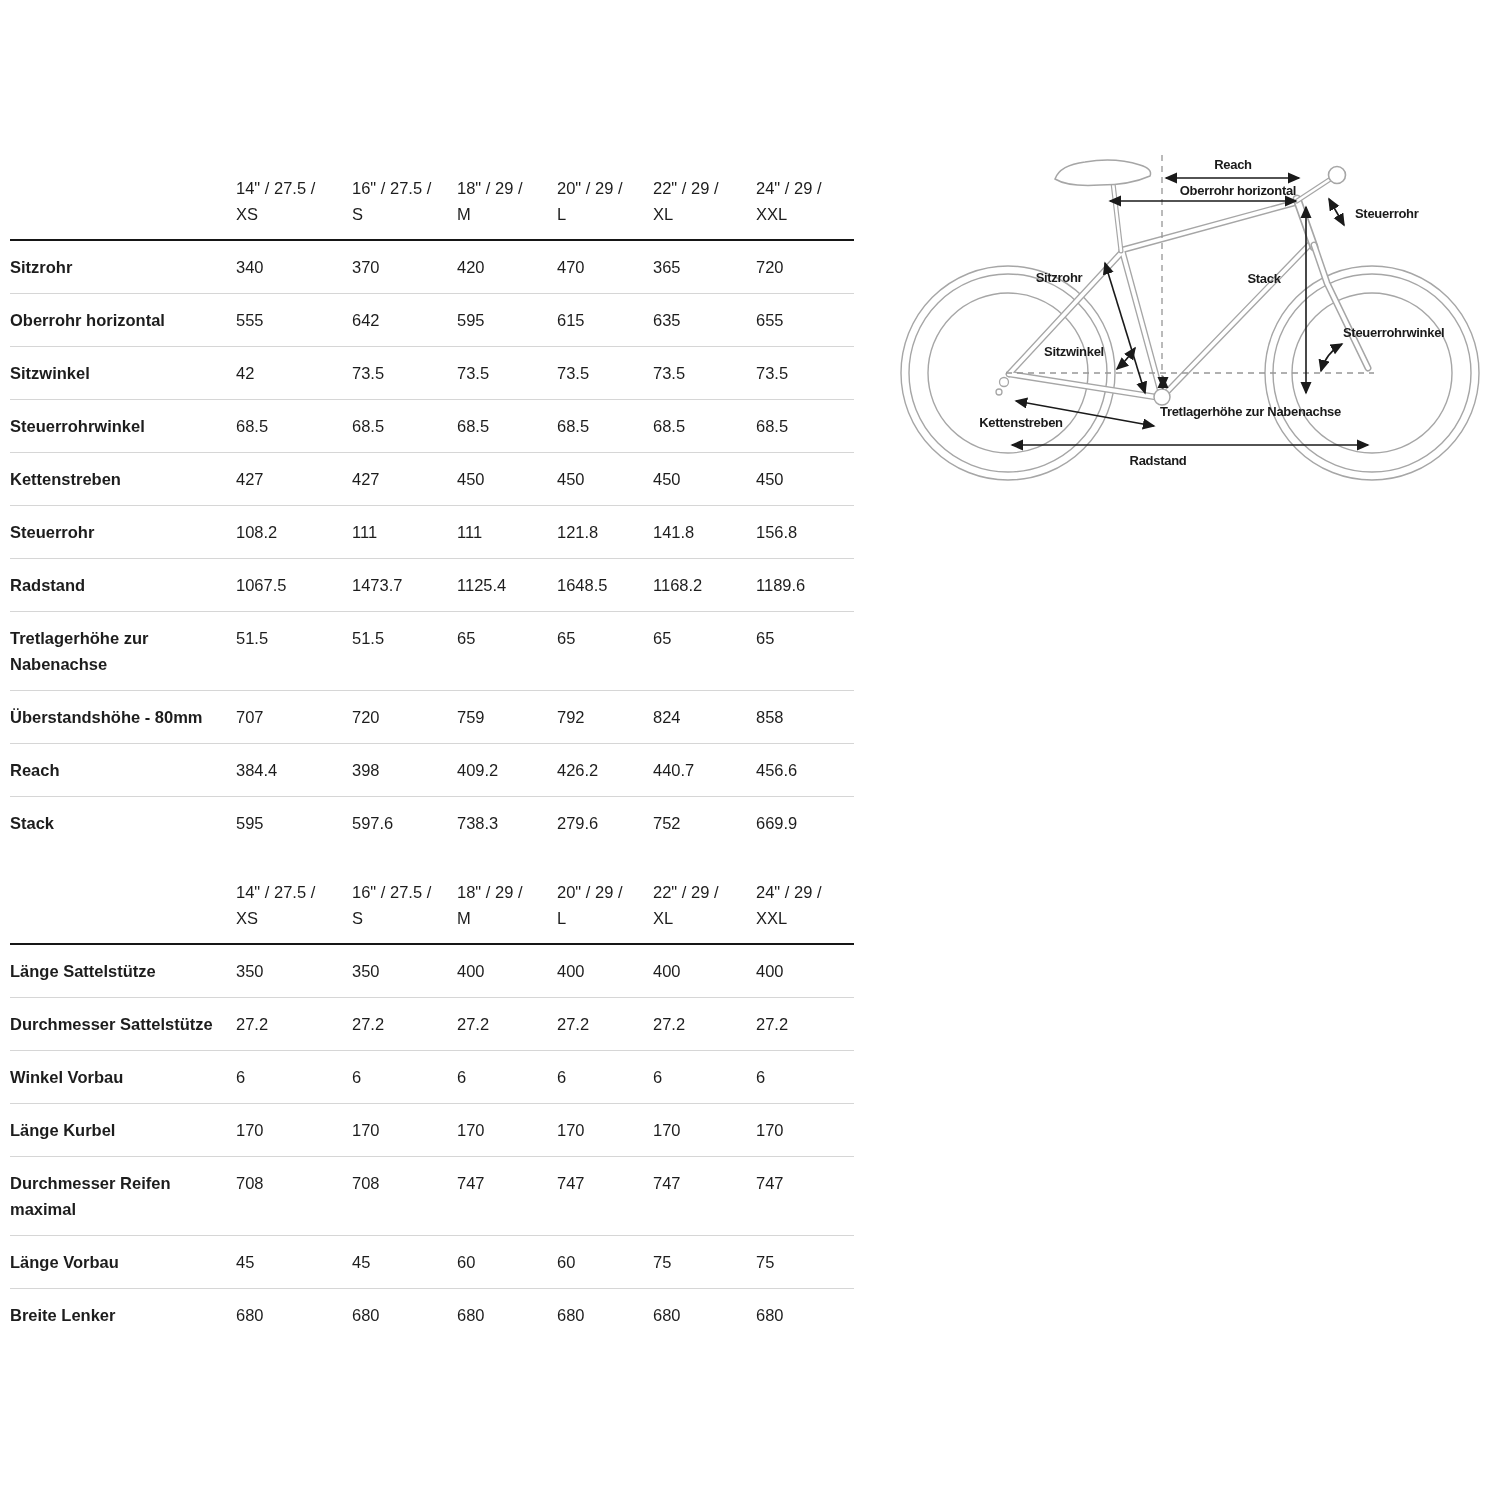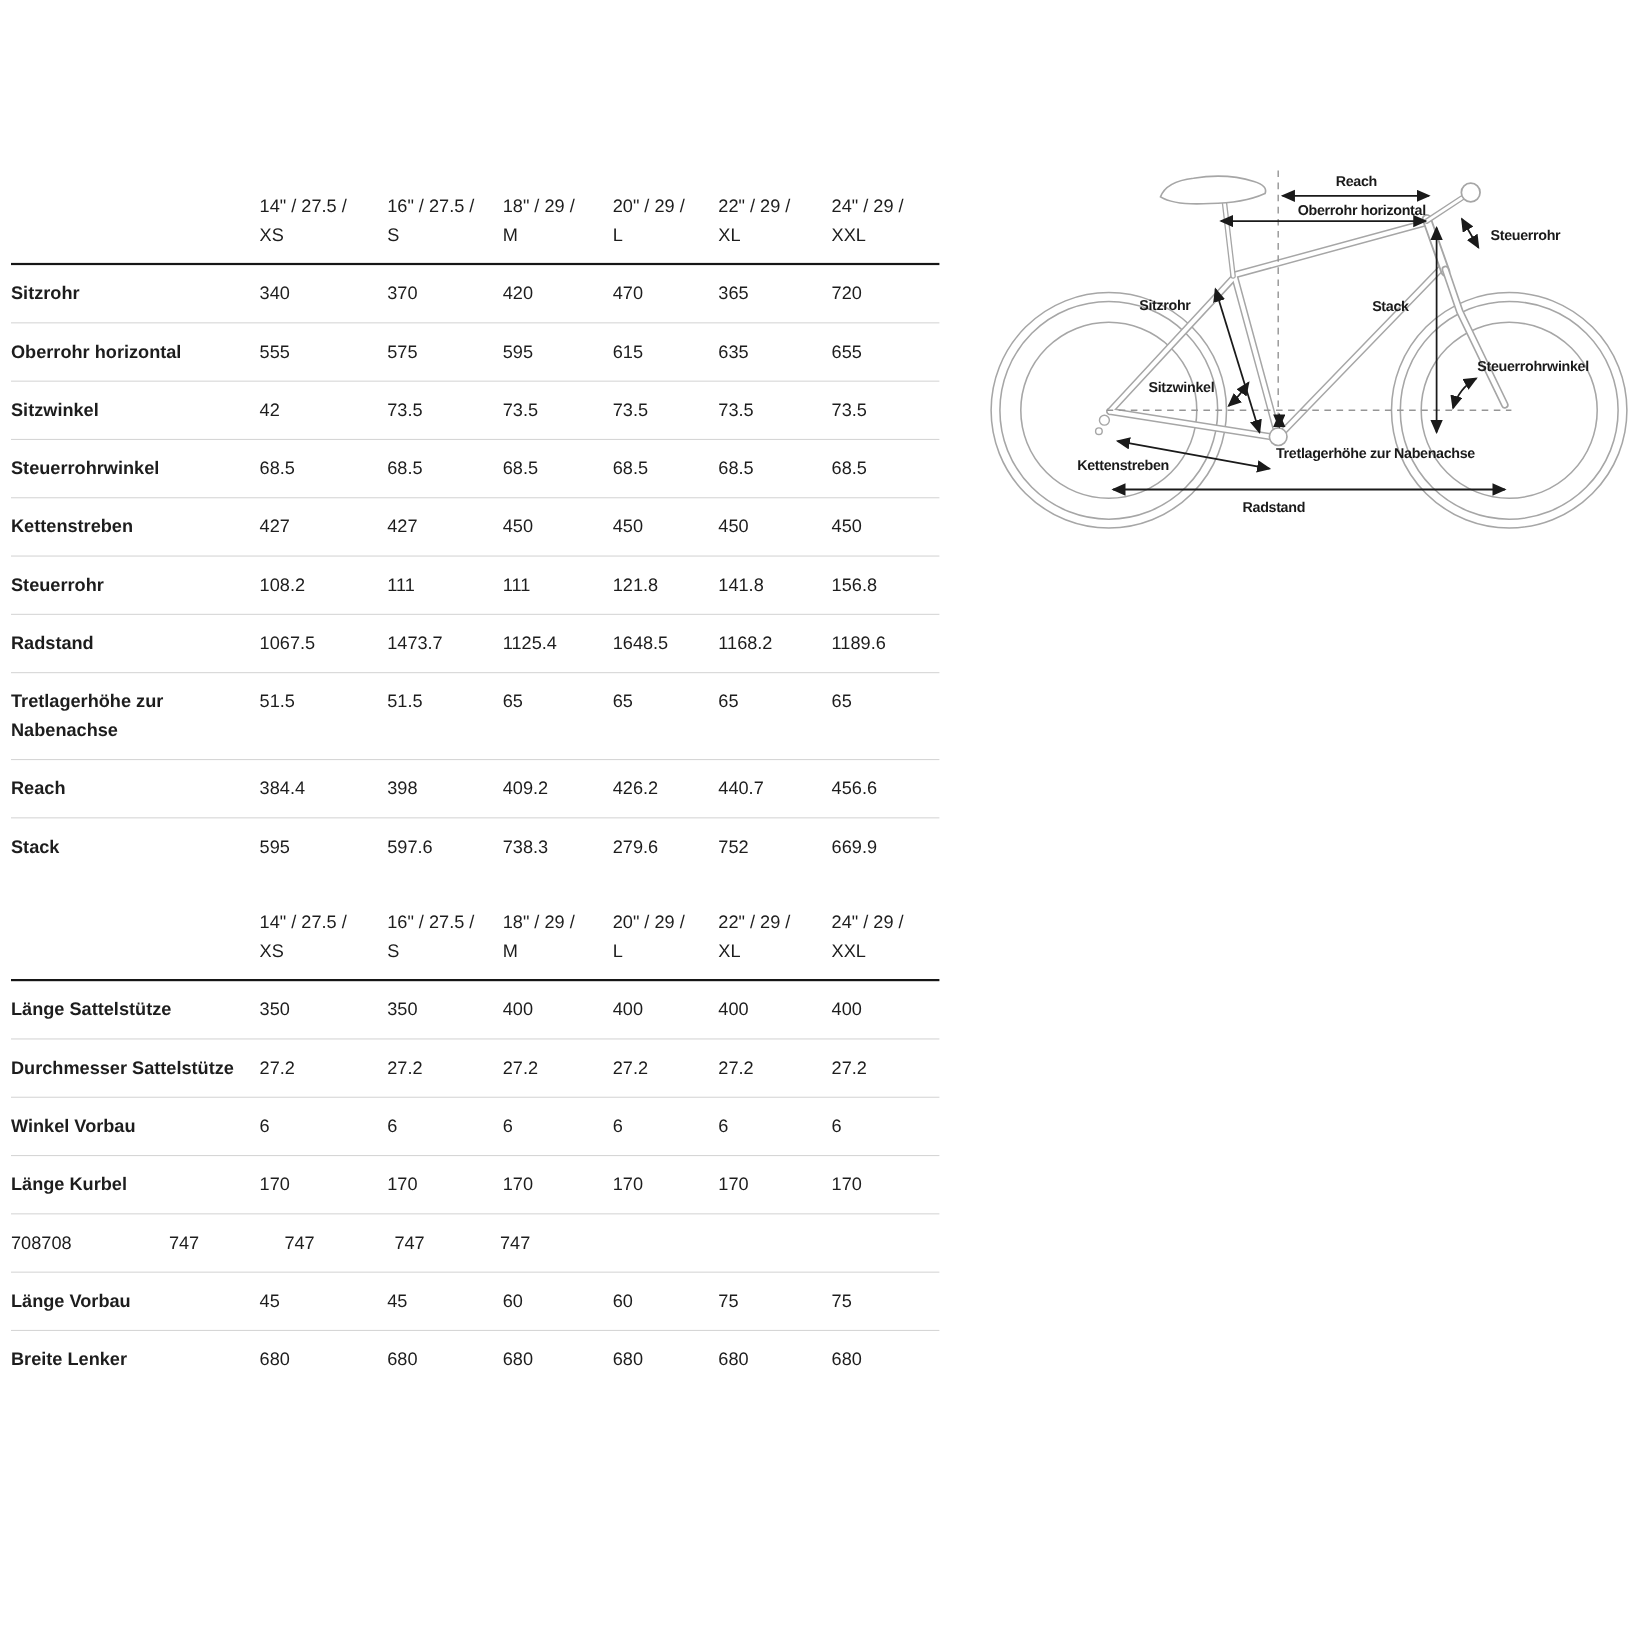--- a/index.html
+++ b/index.html
@@ -63,21 +63,21 @@
       <div class="td">340</div>
       <div class="td">370</div>
       <div class="td">420</div>
       <div class="td">470</div>
       <div class="td">365</div>
       <div class="td">720</div>
     </div>
     <div class="tr">
       <div class="tl">Oberrohr horizontal</div>
       <div class="td">555</div>
-      <div class="td">575</div>
+      <div class="td">642</div>
       <div class="td">595</div>
       <div class="td">615</div>
       <div class="td">635</div>
       <div class="td">655</div>
     </div>
     <div class="tr">
       <div class="tl">Sitzwinkel</div>
       <div class="td">42</div>
       <div class="td">73.5</div>
       <div class="td">73.5</div>
@@ -124,20 +124,29 @@
     <div class="tr">
       <div class="tl">Tretlagerhöhe zur Nabenachse</div>
       <div class="td">51.5</div>
       <div class="td">51.5</div>
       <div class="td">65</div>
       <div class="td">65</div>
       <div class="td">65</div>
       <div class="td">65</div>
     </div>
     <div class="tr">
+      <div class="tl">Überstandshöhe - 80mm</div>
+      <div class="td">707</div>
+      <div class="td">720</div>
+      <div class="td">759</div>
+      <div class="td">792</div>
+      <div class="td">824</div>
+      <div class="td">858</div>
+    </div>
+    <div class="tr">
       <div class="tl">Reach</div>
       <div class="td">384.4</div>
       <div class="td">398</div>
       <div class="td">409.2</div>
       <div class="td">426.2</div>
       <div class="td">440.7</div>
       <div class="td">456.6</div>
     </div>
     <div class="tr">
       <div class="tl">Stack</div>
@@ -210,20 +219,21 @@
     <div class="tr">
       <div class="tl">Länge Kurbel</div>
       <div class="td">170</div>
       <div class="td">170</div>
       <div class="td">170</div>
       <div class="td">170</div>
       <div class="td">170</div>
       <div class="td">170</div>
     </div>
     <div class="tr">
+      <div class="tl">Durchmesser Reifen maximal</div>
       <div class="td">708</div>
       <div class="td">708</div>
       <div class="td">747</div>
       <div class="td">747</div>
       <div class="td">747</div>
       <div class="td">747</div>
     </div>
     <div class="tr">
       <div class="tl">Länge Vorbau</div>
       <div class="td">45</div>

